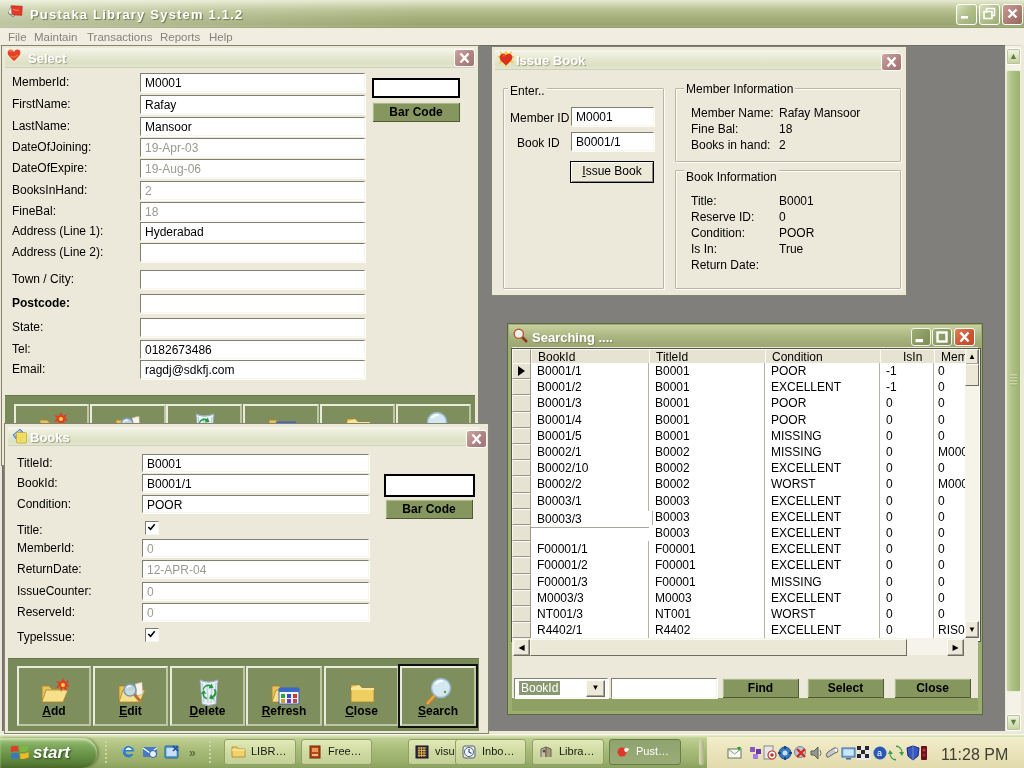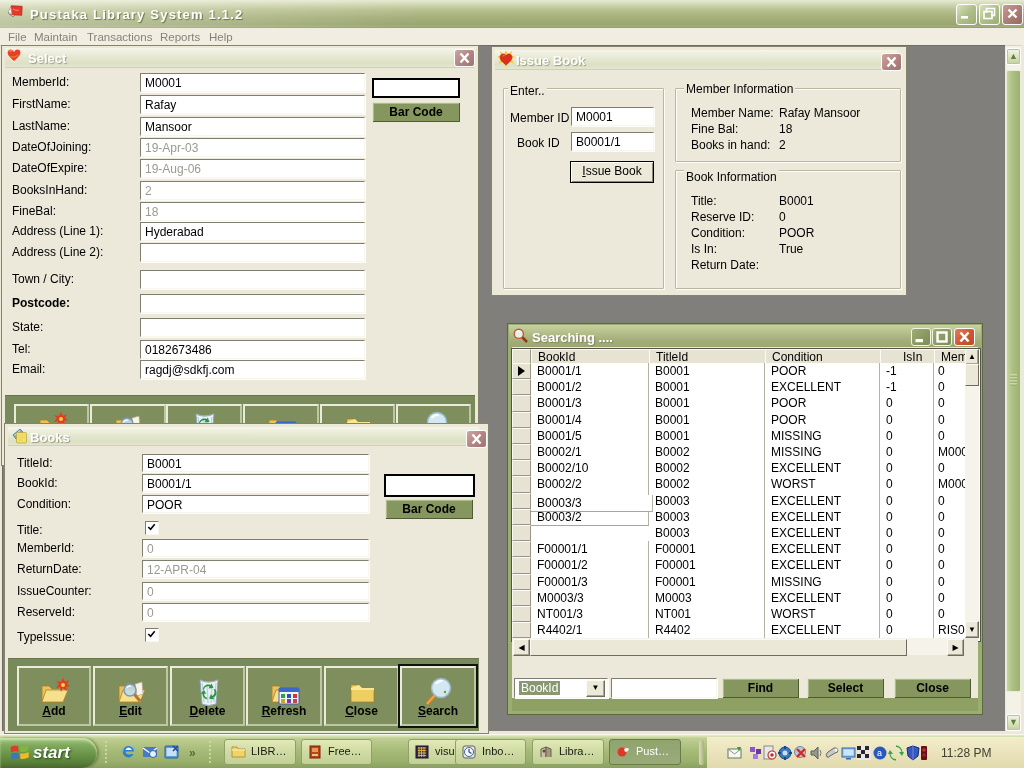--- a/index.html
+++ b/index.html
@@ -399,21 +399,21 @@
       <div class="abs grow" style="left:765px;top:493px;width:108px;height:15px;border-right:1px solid #B5B2A5;padding:1px 0 0 6px;">EXCELLENT</div>
       <div class="abs grow" style="left:880px;top:493px;width:47px;height:15px;border-right:1px solid #B5B2A5;padding:1px 0 0 6px;">0</div>
       <div class="abs grow" style="left:934px;top:493px;width:27px;height:15px;border-right:1px solid #B5B2A5;padding:1px 0 0 4px;">0</div>
       <div class="abs gsel" style="left:512px;top:509px;width:17px;height:14px;"></div>
       <div class="abs grow" style="left:531px;top:509px;width:111px;height:15px;border-right:1px solid #B5B2A5;padding:1px 0 0 6px;">B0003/2</div>
       <div class="abs grow" style="left:649px;top:509px;width:109px;height:15px;border-right:1px solid #B5B2A5;padding:1px 0 0 6px;">B0003</div>
       <div class="abs grow" style="left:765px;top:509px;width:108px;height:15px;border-right:1px solid #B5B2A5;padding:1px 0 0 6px;">EXCELLENT</div>
       <div class="abs grow" style="left:880px;top:509px;width:47px;height:15px;border-right:1px solid #B5B2A5;padding:1px 0 0 6px;">0</div>
       <div class="abs grow" style="left:934px;top:509px;width:27px;height:15px;border-right:1px solid #B5B2A5;padding:1px 0 0 4px;">0</div>
       <div class="abs gsel" style="left:512px;top:525px;width:17px;height:14px;"></div>
-      <div class="abs grow" style="left:531px;top:495px;width:111px;height:15px;border-right:1px solid #B5B2A5;padding:1px 4px 0 6px;">B0003/3</div>
+      <div class="abs grow" style="left:531px;top:511px;width:111px;height:15px;border-right:1px solid #B5B2A5;padding:1px 4px 0 6px;">B0003/3</div>
       <div class="abs grow" style="left:649px;top:525px;width:109px;height:15px;border-right:1px solid #B5B2A5;padding:1px 0 0 6px;">B0003</div>
       <div class="abs grow" style="left:765px;top:525px;width:108px;height:15px;border-right:1px solid #B5B2A5;padding:1px 0 0 6px;">EXCELLENT</div>
       <div class="abs grow" style="left:880px;top:525px;width:47px;height:15px;border-right:1px solid #B5B2A5;padding:1px 0 0 6px;">0</div>
       <div class="abs grow" style="left:934px;top:525px;width:27px;height:15px;border-right:1px solid #B5B2A5;padding:1px 0 0 4px;">0</div>
       <div class="abs gsel" style="left:512px;top:541px;width:17px;height:14px;"></div>
       <div class="abs grow" style="left:531px;top:541px;width:111px;height:15px;border-right:1px solid #B5B2A5;padding:1px 0 0 6px;">F00001/1</div>
       <div class="abs grow" style="left:649px;top:541px;width:109px;height:15px;border-right:1px solid #B5B2A5;padding:1px 0 0 6px;">F00001</div>
       <div class="abs grow" style="left:765px;top:541px;width:108px;height:15px;border-right:1px solid #B5B2A5;padding:1px 0 0 6px;">EXCELLENT</div>
       <div class="abs grow" style="left:880px;top:541px;width:47px;height:15px;border-right:1px solid #B5B2A5;padding:1px 0 0 6px;">0</div>
       <div class="abs grow" style="left:934px;top:541px;width:27px;height:15px;border-right:1px solid #B5B2A5;padding:1px 0 0 4px;">0</div>
@@ -726,14 +726,14 @@
       <div class="abs" style="left:905px;top:745px;width:16px;height:16px;"><svg width="16" height="16" viewBox="0 0 16 16">
           <path d="M8 1 L14 3 L13 11 L8 15 L3 11 L2 3 Z" fill="#3858C0" stroke="#182878"></path>
           <path d="M8 1 L8 15" stroke="#6888E0"></path>
         </svg></div>
       <div class="abs" style="left:920px;top:745px;width:16px;height:16px;"><svg width="8" height="16" viewBox="0 0 8 16">
           <rect x="1" y="1" width="6" height="14" rx="1" fill="#681018"></rect>
           <circle cx="4" cy="5" r="1.8" fill="#C03040"></circle>
           <circle cx="4" cy="10" r="1.8" fill="#A02030"></circle>
         </svg></div>
     </div>
-  <div class="abs" style="left:941px;top:746px;width:80px;font-size:12px;color:#3F3F33;">11:28 PM</div>
+  <div class="abs" style="left:941px;top:746px;width:80px;font-size:16px;color:#3F3F33;">11:28 PM</div>
 </div>
 
 </body></html>

